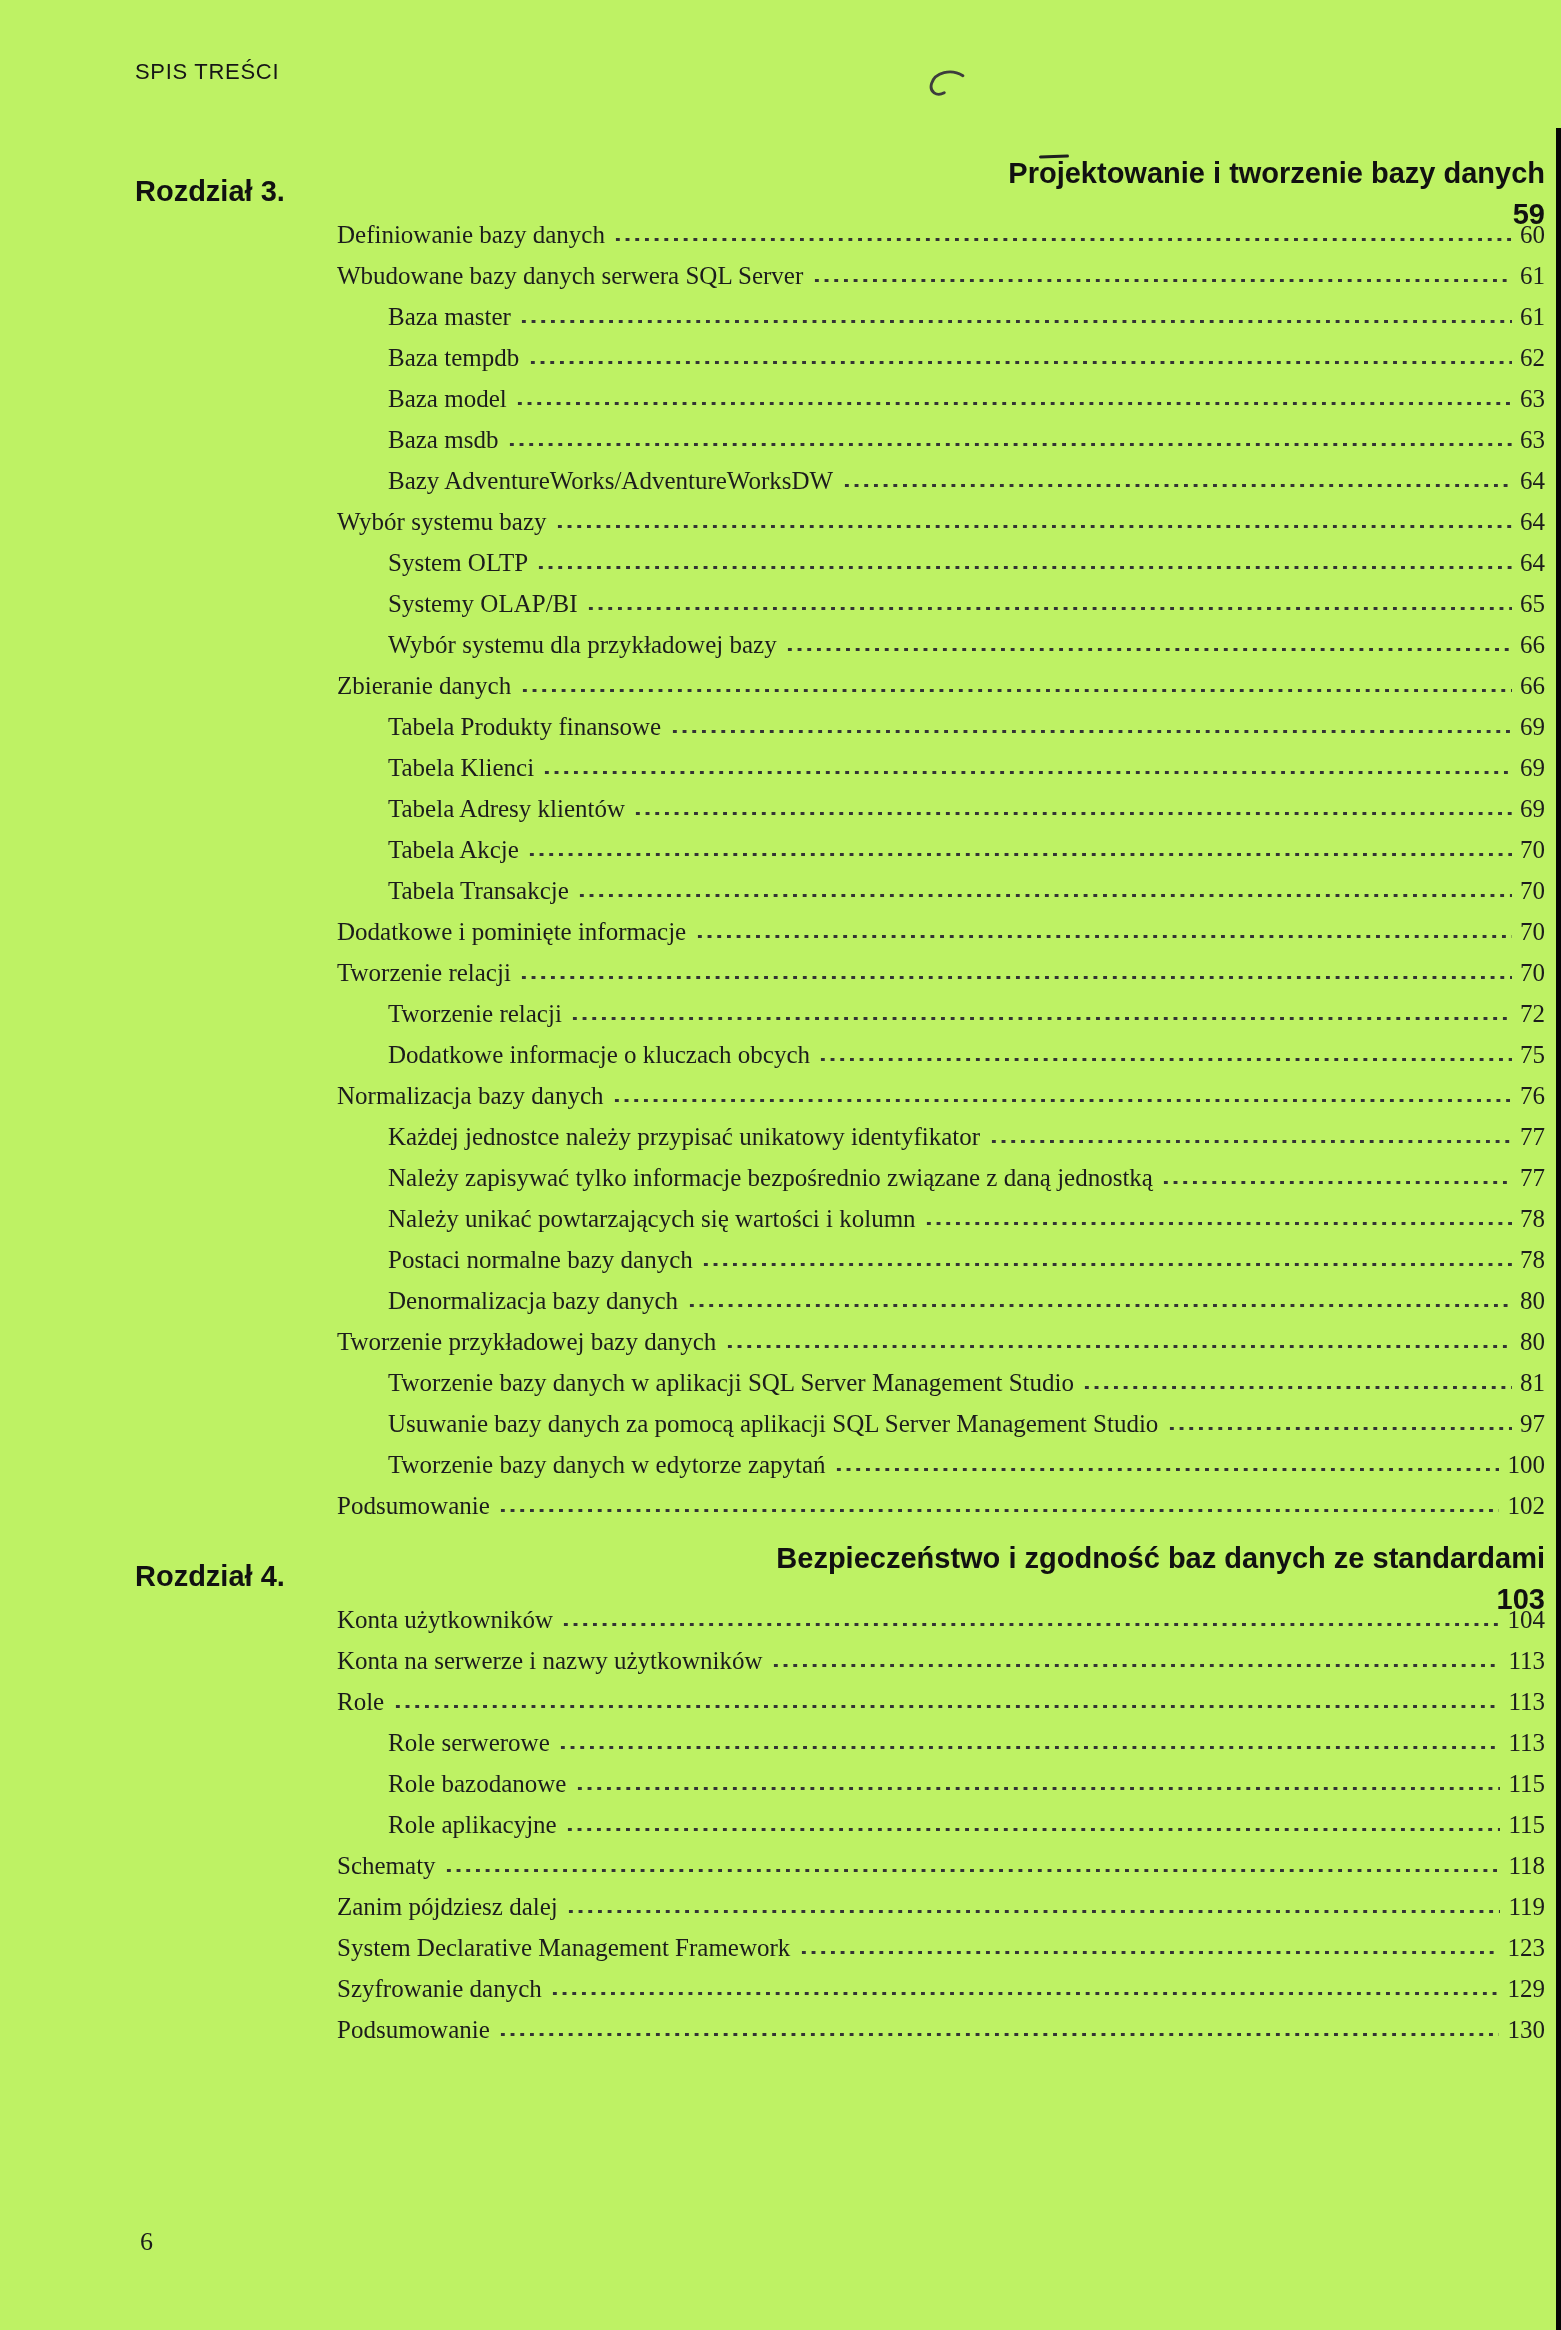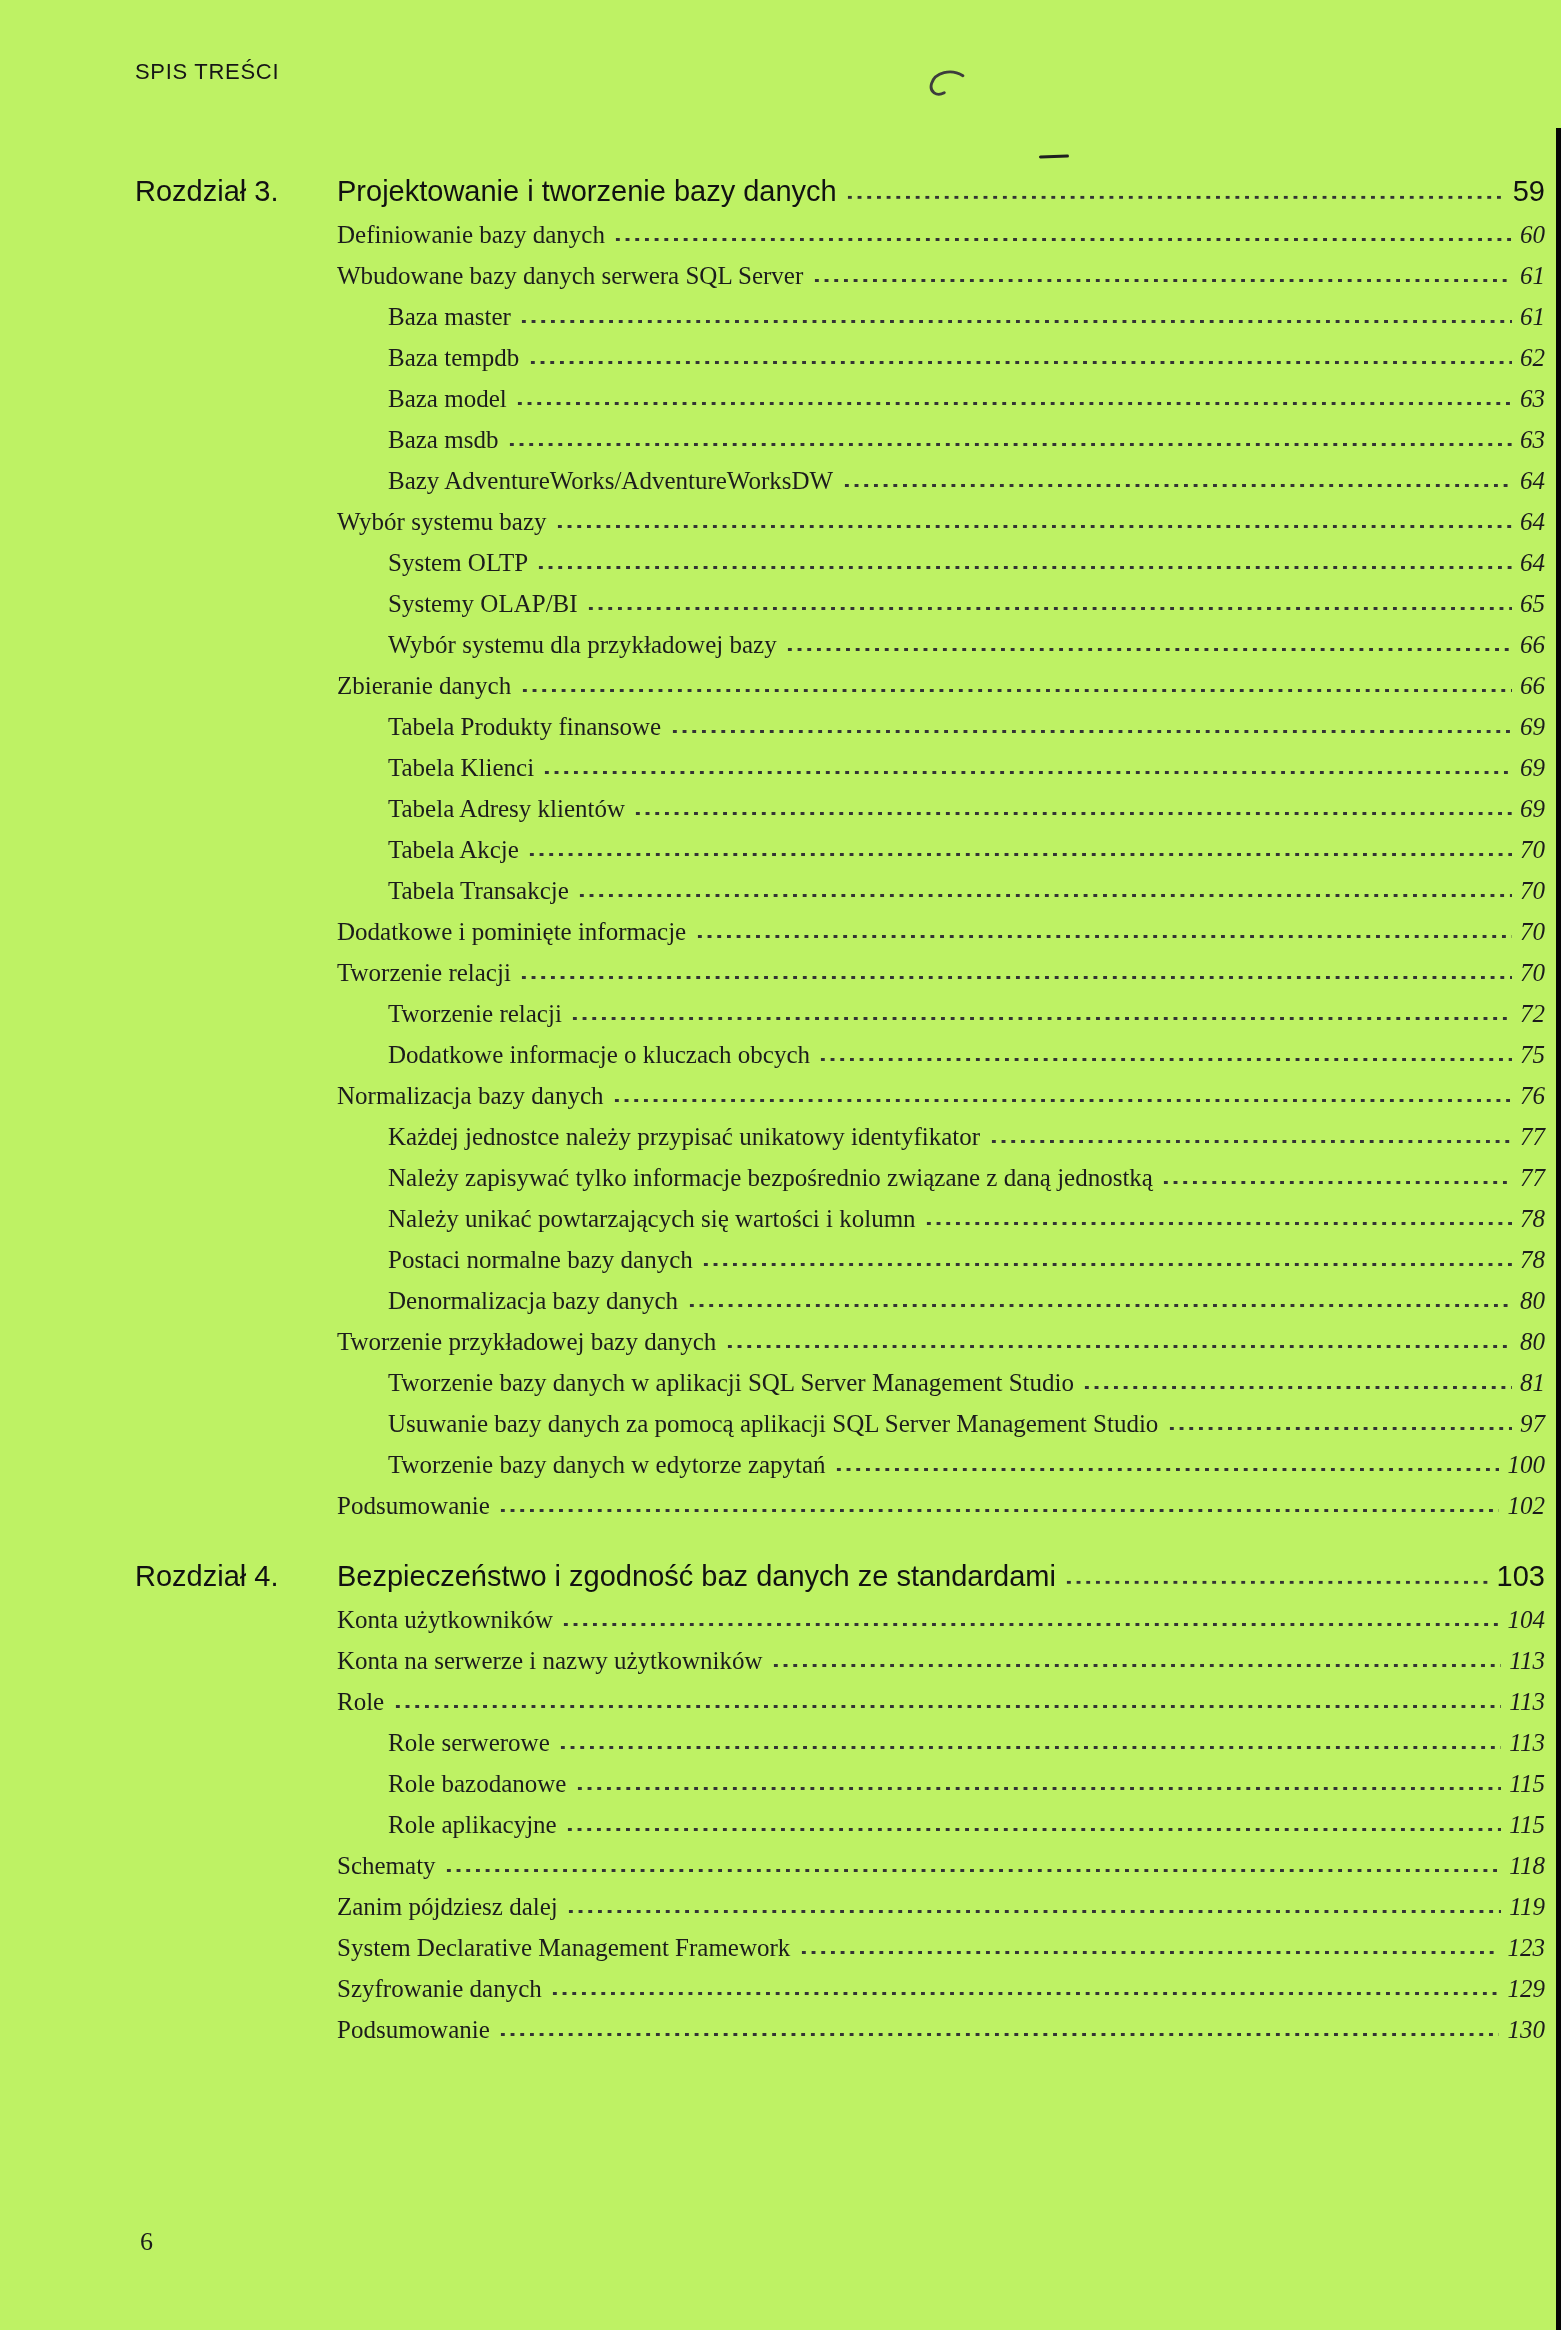--- a/index.html
+++ b/index.html
@@ -34,43 +34,44 @@
   }
 
   .chapter-block + .chapter-block { margin-top:22px; }
 
   .chapter-row {
     position:relative;
     display:flex;
     align-items:flex-end;
     height:51px;
     font-family:"Liberation Sans", sans-serif;
-    font-weight:normal;
+    font-weight:bold;
     font-size:29px;
     color:#111111;
+    flex-direction:column;
   }
   .chapter-label {
     position:absolute;
     left:-202px;
     bottom:0;
     white-space:nowrap;
   }
   .chapter-title { white-space:nowrap; }
   .chapter-page { white-space:nowrap; }
 
   .entry-row {
     display:flex;
     align-items:flex-end;
     height:41px;
     font-size:25px;
     color:#1c1c1c;
   }
   .entry-row.level-2 { padding-left:51px; }
   .entry-text { white-space:nowrap;text-align:right; }
-  .entry-page { white-space:nowrap;font-style:italic; }
+  .entry-page { white-space:nowrap; }
 
   .leader {
     flex:1 1 auto;
     min-width:0;
     height:6.7px;
     margin:0 8.4px 5.9px 8.4px;
     background-image:radial-gradient(circle, #343434 1.8px, rgba(0,0,0,0) 1.9px);
     background-size:9.7px 6.7px;
     background-repeat:repeat-x;
     background-position:left center;

